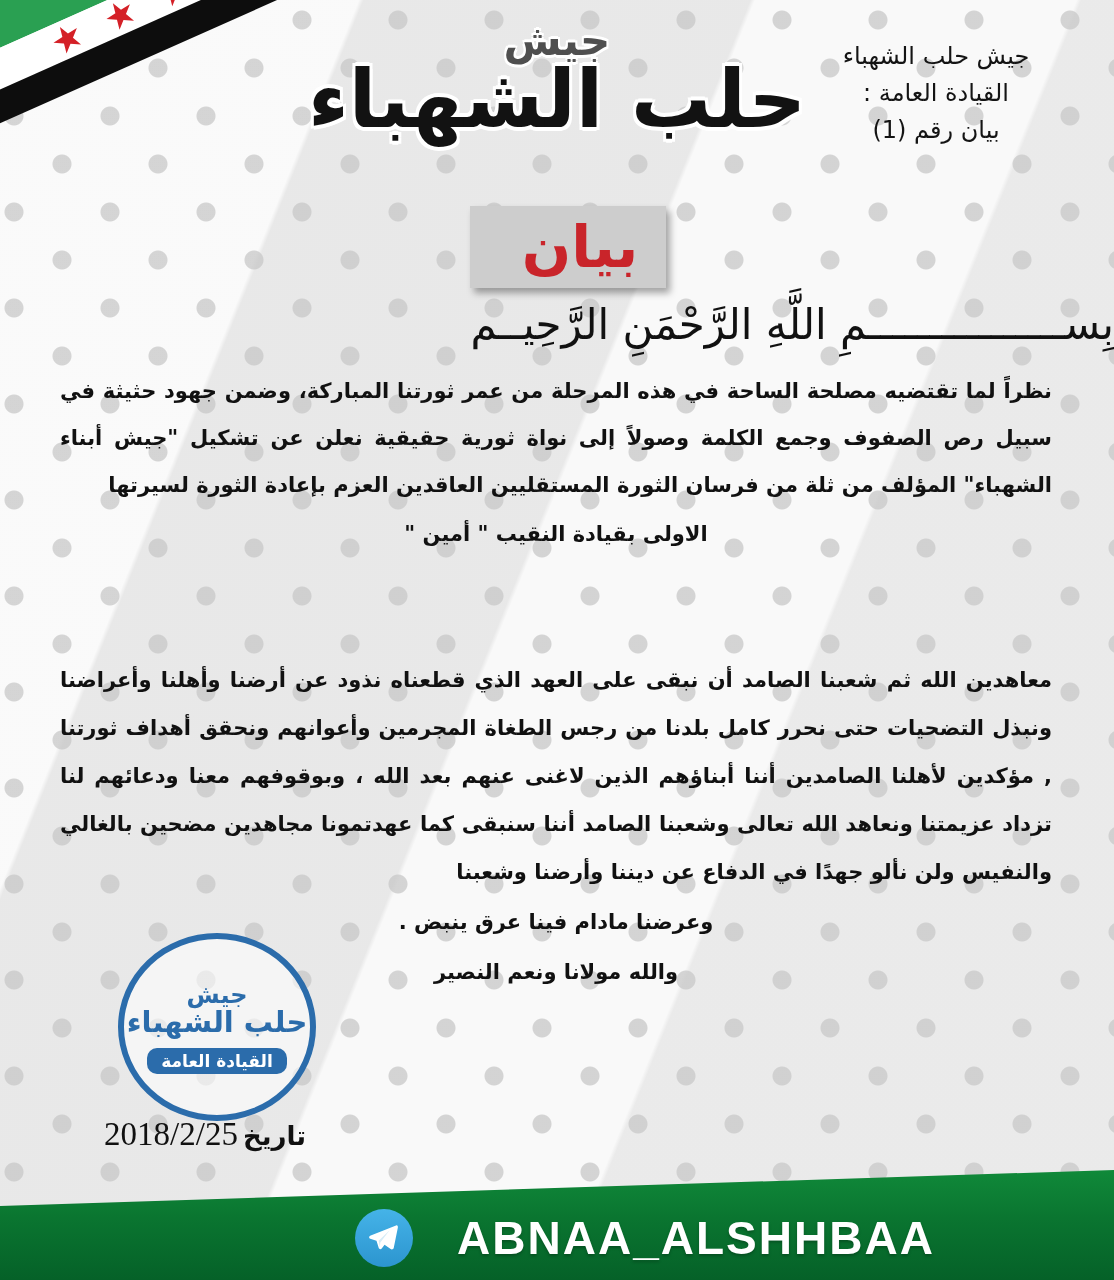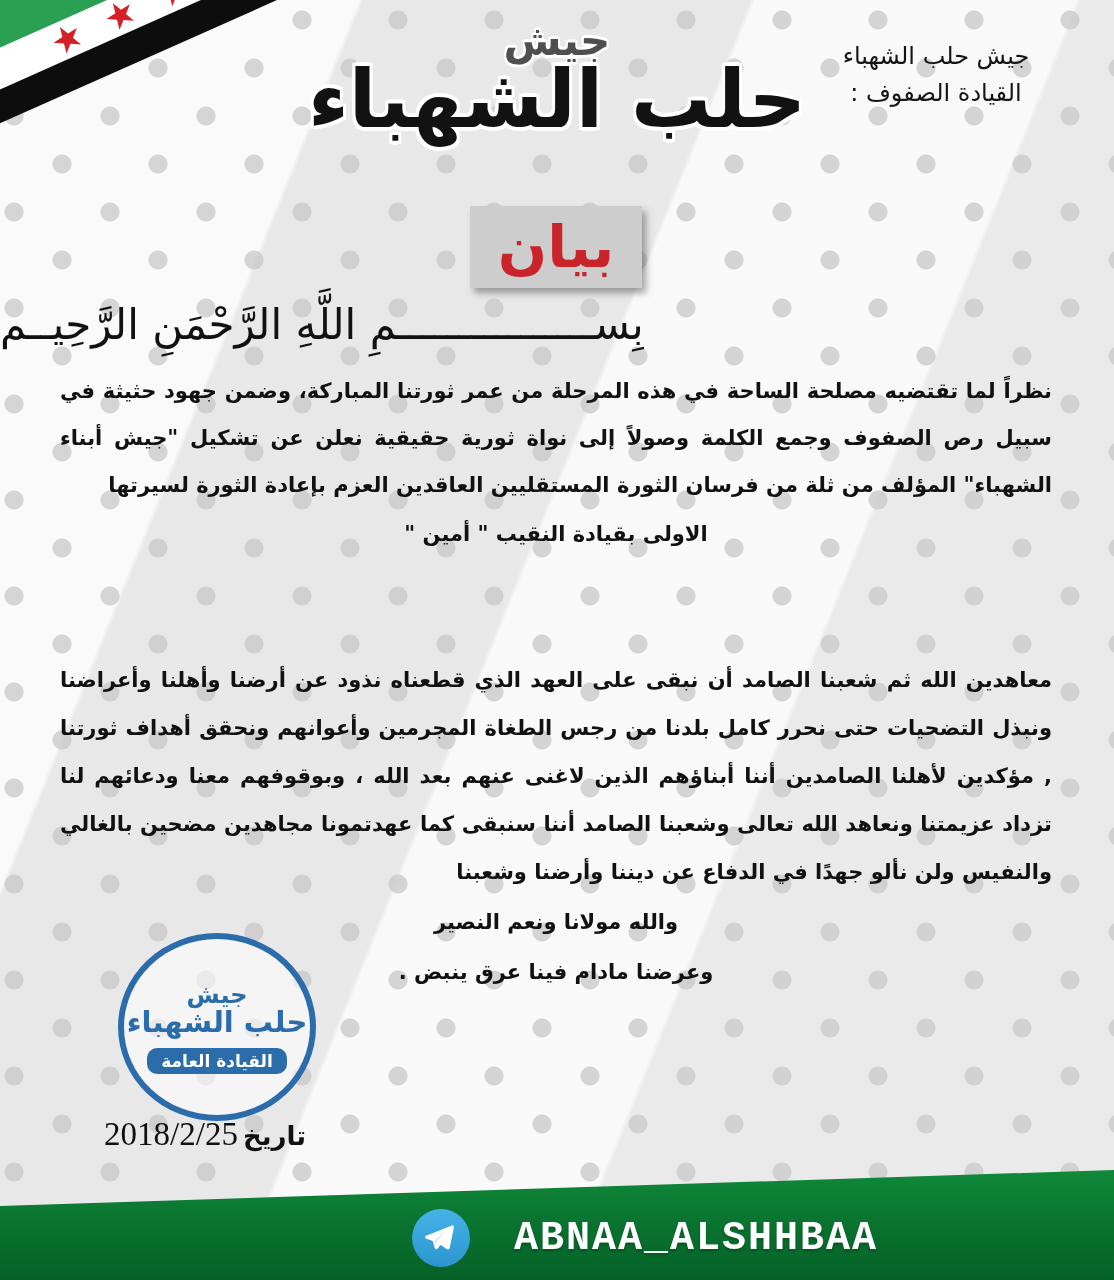--- a/index.html
+++ b/index.html
@@ -40,27 +40,27 @@
   }
   .logo-main{
     display:block; margin-top:-12px; font-size:80px; font-weight:bold; color:#121212; letter-spacing:-2px;
     text-shadow:-3px -3px 0 #fff,3px -3px 0 #fff,-3px 3px 0 #fff,3px 3px 0 #fff,0 4px 0 #fff,0 -4px 0 #fff;
   }
 
   
   .title-box{
     position:absolute; left:470px; top:206px; width:172px; height:82px;
     background:#cdcdcd; box-shadow:4px 5px 7px rgba(0,0,0,.35);
-    display:flex; align-items:center; justify-content:center;
+    display:flex; align-items:center; justify-content:center;padding-left:24px;
   }
   .title-text{font-size:58px; font-weight:bold; color:#c9242a; line-height:1;}
 
   
   .basmala{
-    position:absolute; top:300px; left:0; right:0; text-align:left;
+    position:absolute; top:300px; left:0; right:0; text-align:right;
     font-size:42px; color:#111; font-weight:normal;
   }
 
   
   .para{
     position:absolute; right:62px; width:992px;
     font-size:21px; font-weight:bold; color:#111;
     line-height:47px; text-align:justify; text-justify:inter-word;
   }
   .para-1{top:368px;}
@@ -98,21 +98,21 @@
     height:100%; display:flex; align-items:center; justify-content:center;
     gap:44px; padding-top:28px; box-sizing:border-box; transform:translateX(88px);
   }
   .tg-icon{
     width:58px; height:58px; border-radius:50%; flex:0 0 auto;
     background:linear-gradient(180deg,#45b3e8,#2c95cf);
     display:flex; align-items:center; justify-content:center;
   }
   .tg-icon svg{width:34px; height:34px; margin-right:3px;}
   .handle{
-    font-family:Liberation Mono, monospace; font-weight:bold; font-size:40px; color:#fff;
+    font-family:Liberation Sans, sans-serif; font-weight:bold; font-size:46px; color:#fff;
     letter-spacing:2px; white-space:nowrap;
     text-shadow:0 2px 3px rgba(0,0,0,.25);
   }
 </style>
 </head>
 <body>
 
 <div class="page">
 
   <div class="flag">
@@ -120,43 +120,44 @@
     <div class="flag-white">
       <span class="flag-star">★</span>
       <span class="flag-star">★</span>
       <span class="flag-star">★</span>
     </div>
     <div class="flag-black"></div>
   </div>
 
   <div class="hdr-right">
     <div>جيش حلب الشهباء</div>
-    <div>القيادة الصفوف :</div>
+    <div>القيادة العامة :</div>
+    <div>بيان رقم (1)</div>
   </div>
 
   <div class="logo">
     <span class="logo-top">جيش</span>
     <span class="logo-main">حلب الشهباء</span>
   </div>
 
   <div class="title-box">
     <span class="title-text">بيان</span>
   </div>
 
   <div class="basmala">بِســــــــــــــــمِ اللَّهِ الرَّحْمَنِ الرَّحِيــم</div>
 
   <div class="para para-1">
     <span>نظراً لما تقتضيه مصلحة الساحة في هذه المرحلة من عمر ثورتنا المباركة، وضمن جهود حثيثة في سبيل رص الصفوف وجمع الكلمة وصولاً إلى نواة ثورية حقيقية نعلن عن تشكيل "جيش أبناء الشهباء" المؤلف من ثلة من فرسان الثورة المستقليين العاقدين العزم بإعادة الثورة لسيرتها</span>
     <span class="centered">الاولى بقيادة النقيب " أمين "</span>
   </div>
 
   <div class="para para-2">
     <span>معاهدين الله ثم شعبنا الصامد أن نبقى على العهد الذي قطعناه نذود عن أرضنا وأهلنا وأعراضنا ونبذل التضحيات حتى نحرر كامل بلدنا من رجس الطغاة المجرمين وأعوانهم ونحقق أهداف ثورتنا , مؤكدين لأهلنا الصامدين أننا أبناؤهم الذين لاغنى عنهم بعد الله ، وبوقوفهم معنا ودعائهم لنا تزداد عزيمتنا ونعاهد الله تعالى وشعبنا الصامد أننا سنبقى كما عهدتمونا مجاهدين مضحين بالغالي والنفيس ولن نألو جهدًا في الدفاع عن ديننا وأرضنا وشعبنا</span>
+    <span class="centered">وعرضنا مادام فينا عرق ينبض .</span>
     <span class="centered">والله مولانا ونعم النصير</span>
-    <span class="centered">وعرضنا مادام فينا عرق ينبض .</span>
   </div>
 
   <div class="stamp">
     <span class="stamp-top">جيش</span>
     <span class="stamp-main">حلب الشهباء</span>
     <span class="stamp-banner">القيادة العامة</span>
   </div>
 
   <div class="dates">
     <div class="date-row">

